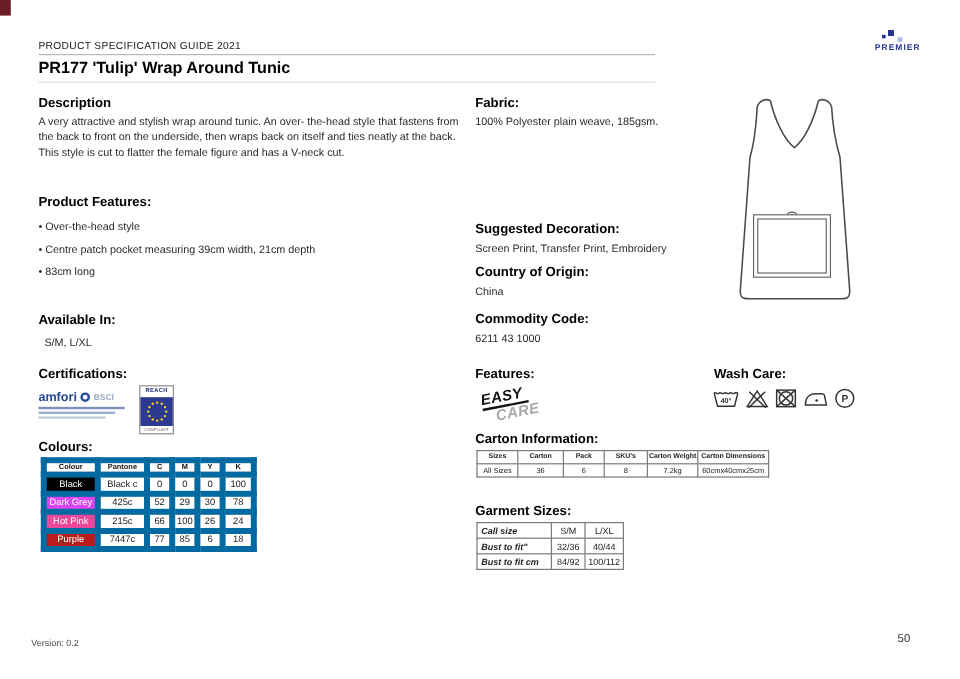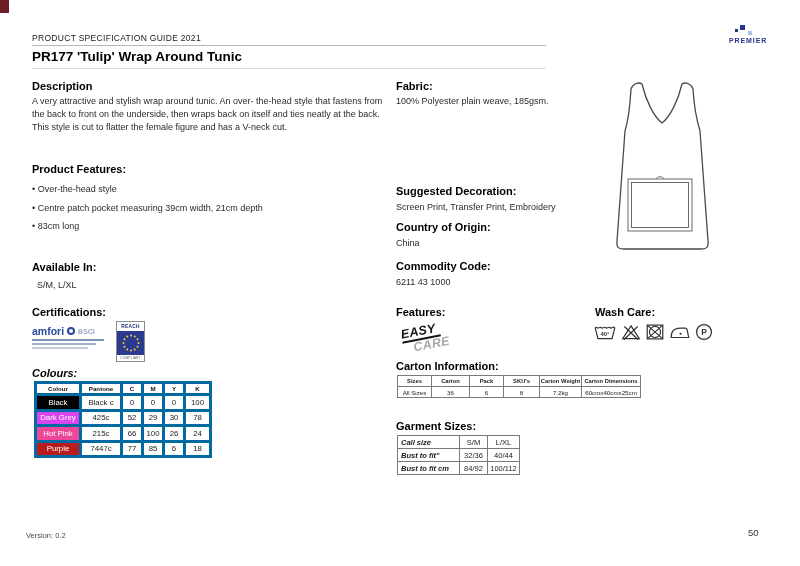--- a/index.html
+++ b/index.html
@@ -46,23 +46,23 @@
   .amfori-bars .b { height:2px; margin-top:2px; }
   .amfori-bars .b1 { width:72px; background:#7d90b8; }
   .amfori-bars .b2 { width:64px; background:#9db0cf; }
   .amfori-bars .b3 { width:56px; background:#c3cede; }
 
   .reach { left:116px; top:321px; width:29px; height:41px; border:1px solid #8c8c8c; background:#fff; }
   .reach-title { height:9px; font-size:4.8px; font-weight:bold; color:#1f2d7a; text-align:center; line-height:9px; letter-spacing:.3px; }
   .reach-flag { height:24px; background:#2c3a90; display:flex; align-items:center; justify-content:center; }
   .reach-compliant { height:6px; font-size:3.2px; color:#555; text-align:center; line-height:6px; letter-spacing:.2px; }
 
-  .colours-h { left:32px; top:367px;font-style:italic; }
+  .colours-h { left:32px; top:367px; }
   .colours-table { left:34px; top:381px; border-collapse:collapse; }
-  .colours-table td { border:3px solid #0369a1; text-align:center; vertical-align:middle; }
+  .colours-table td { border:5px solid #0369a1; text-align:center; vertical-align:middle; }
   .colours-table .hd { font-size:6.2px; font-weight:bold; height:12px; color:#111; }
   .colours-table .dt { font-size:7.8px; height:15.5px; color:#222; }
   .colours-table .sw { color:#fff; font-size:7.8px; }
   .cw1{width:45px}.cw2{width:41px}.cw3{width:21px}.cw4{width:21px}.cw5{width:21px}.cw6{width:26px}
 
   .fabric-h { left:396px; top:80px; }
   .fabric-t { left:396px; top:96px; }
   .sug-h { left:396px; top:185px; }
   .sug-t { left:396px; top:202px; }
   .coo-h { left:396px; top:221px; }

